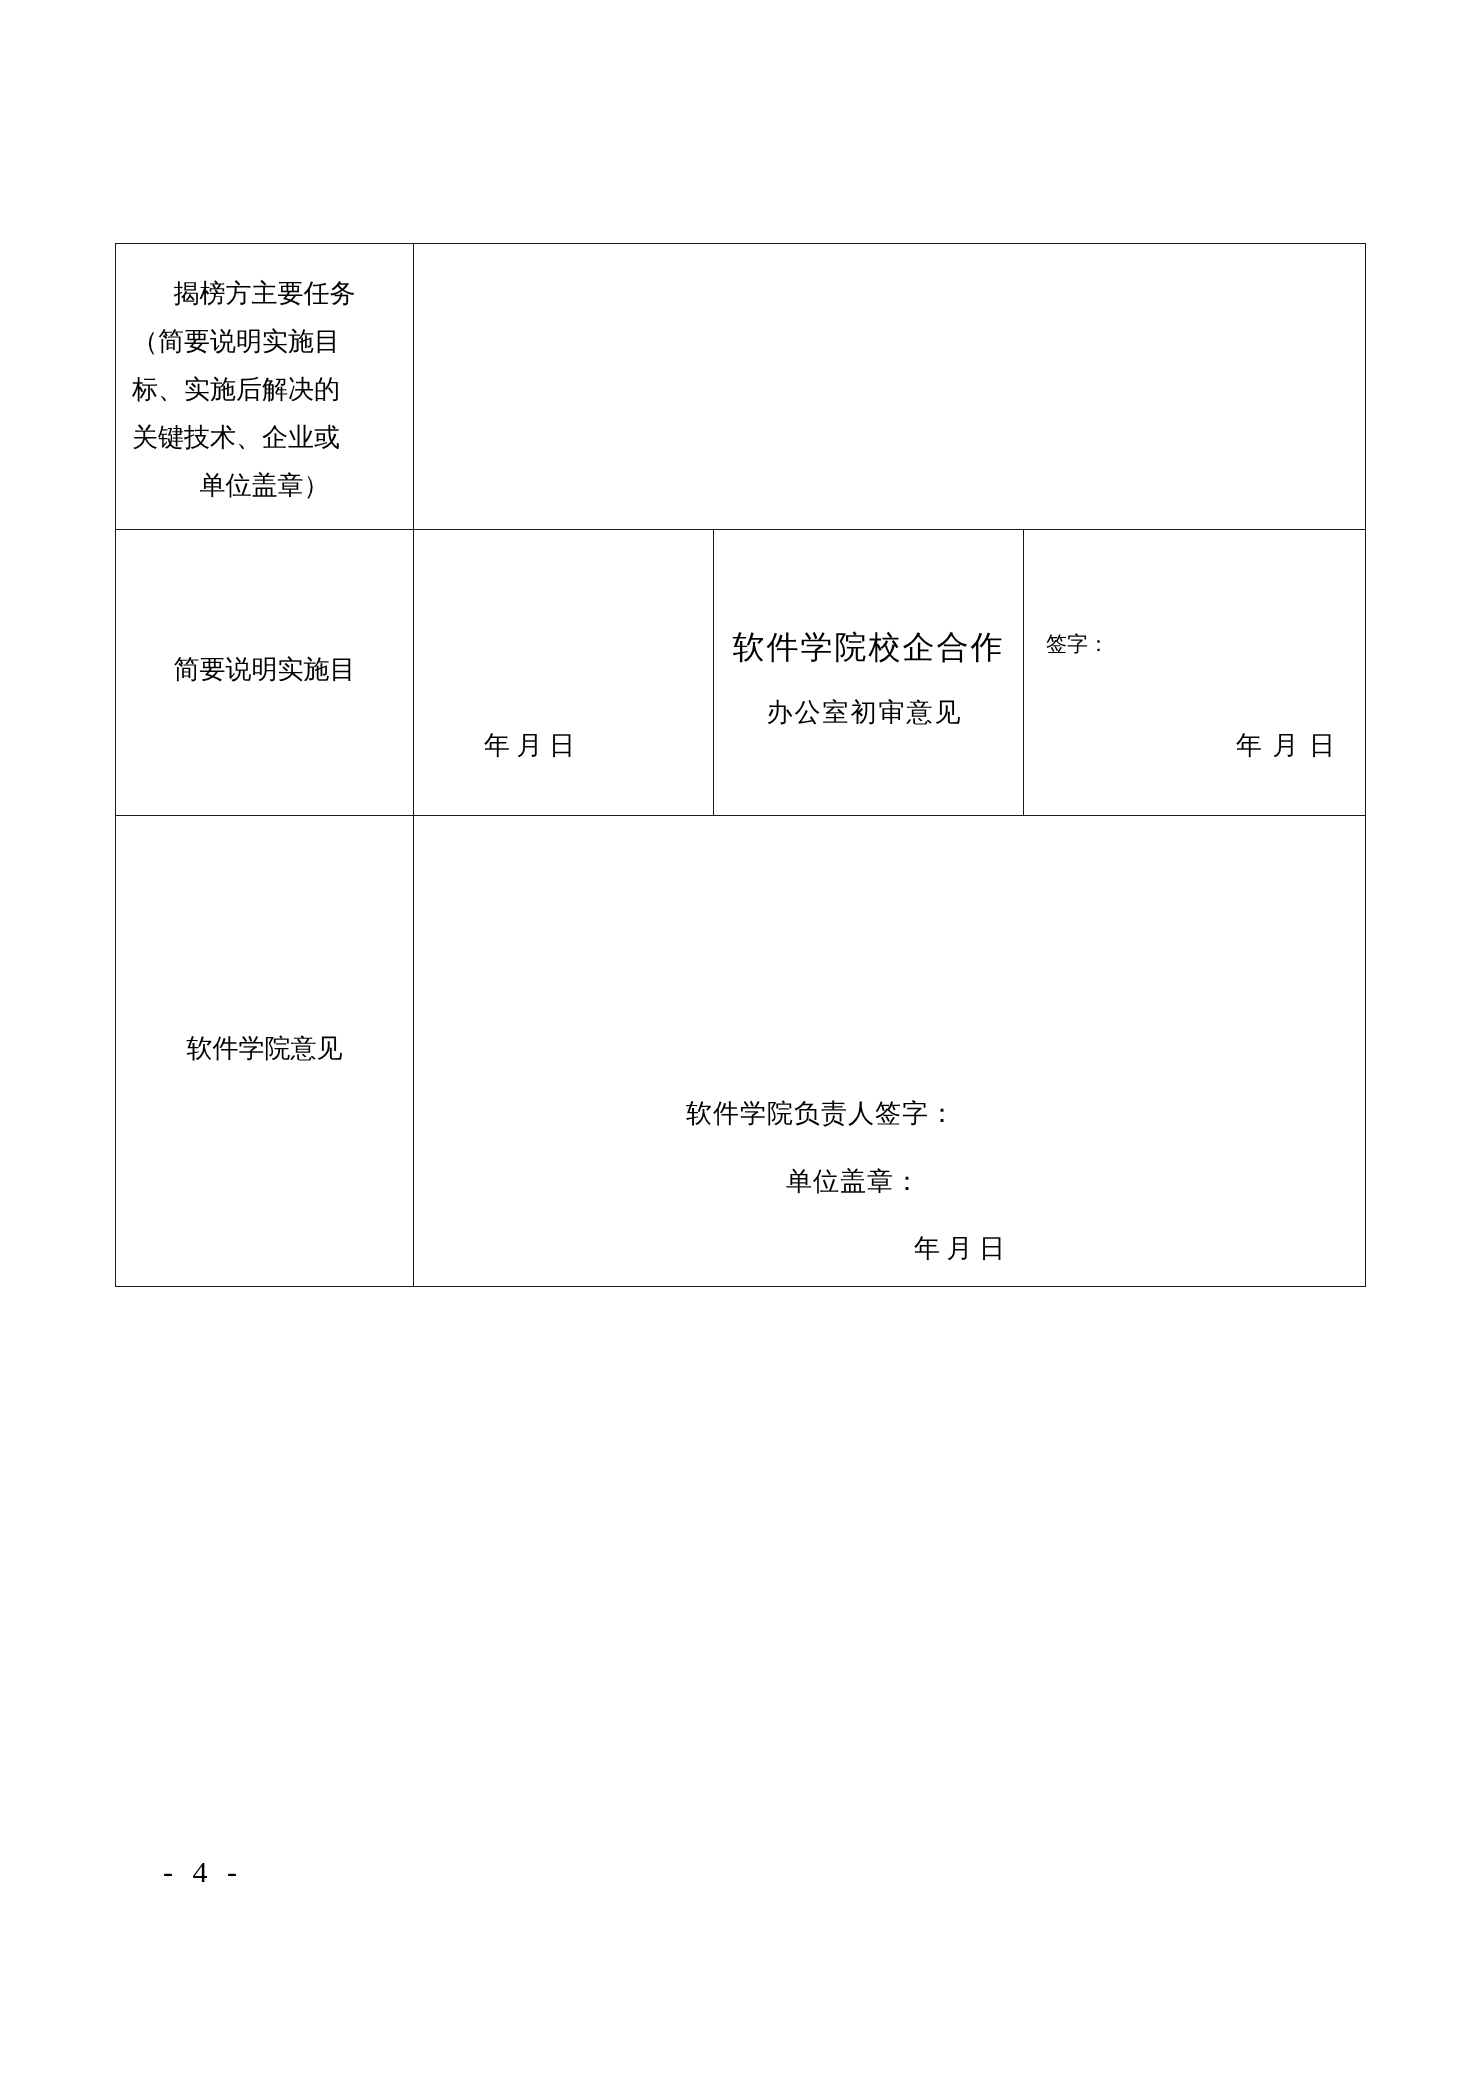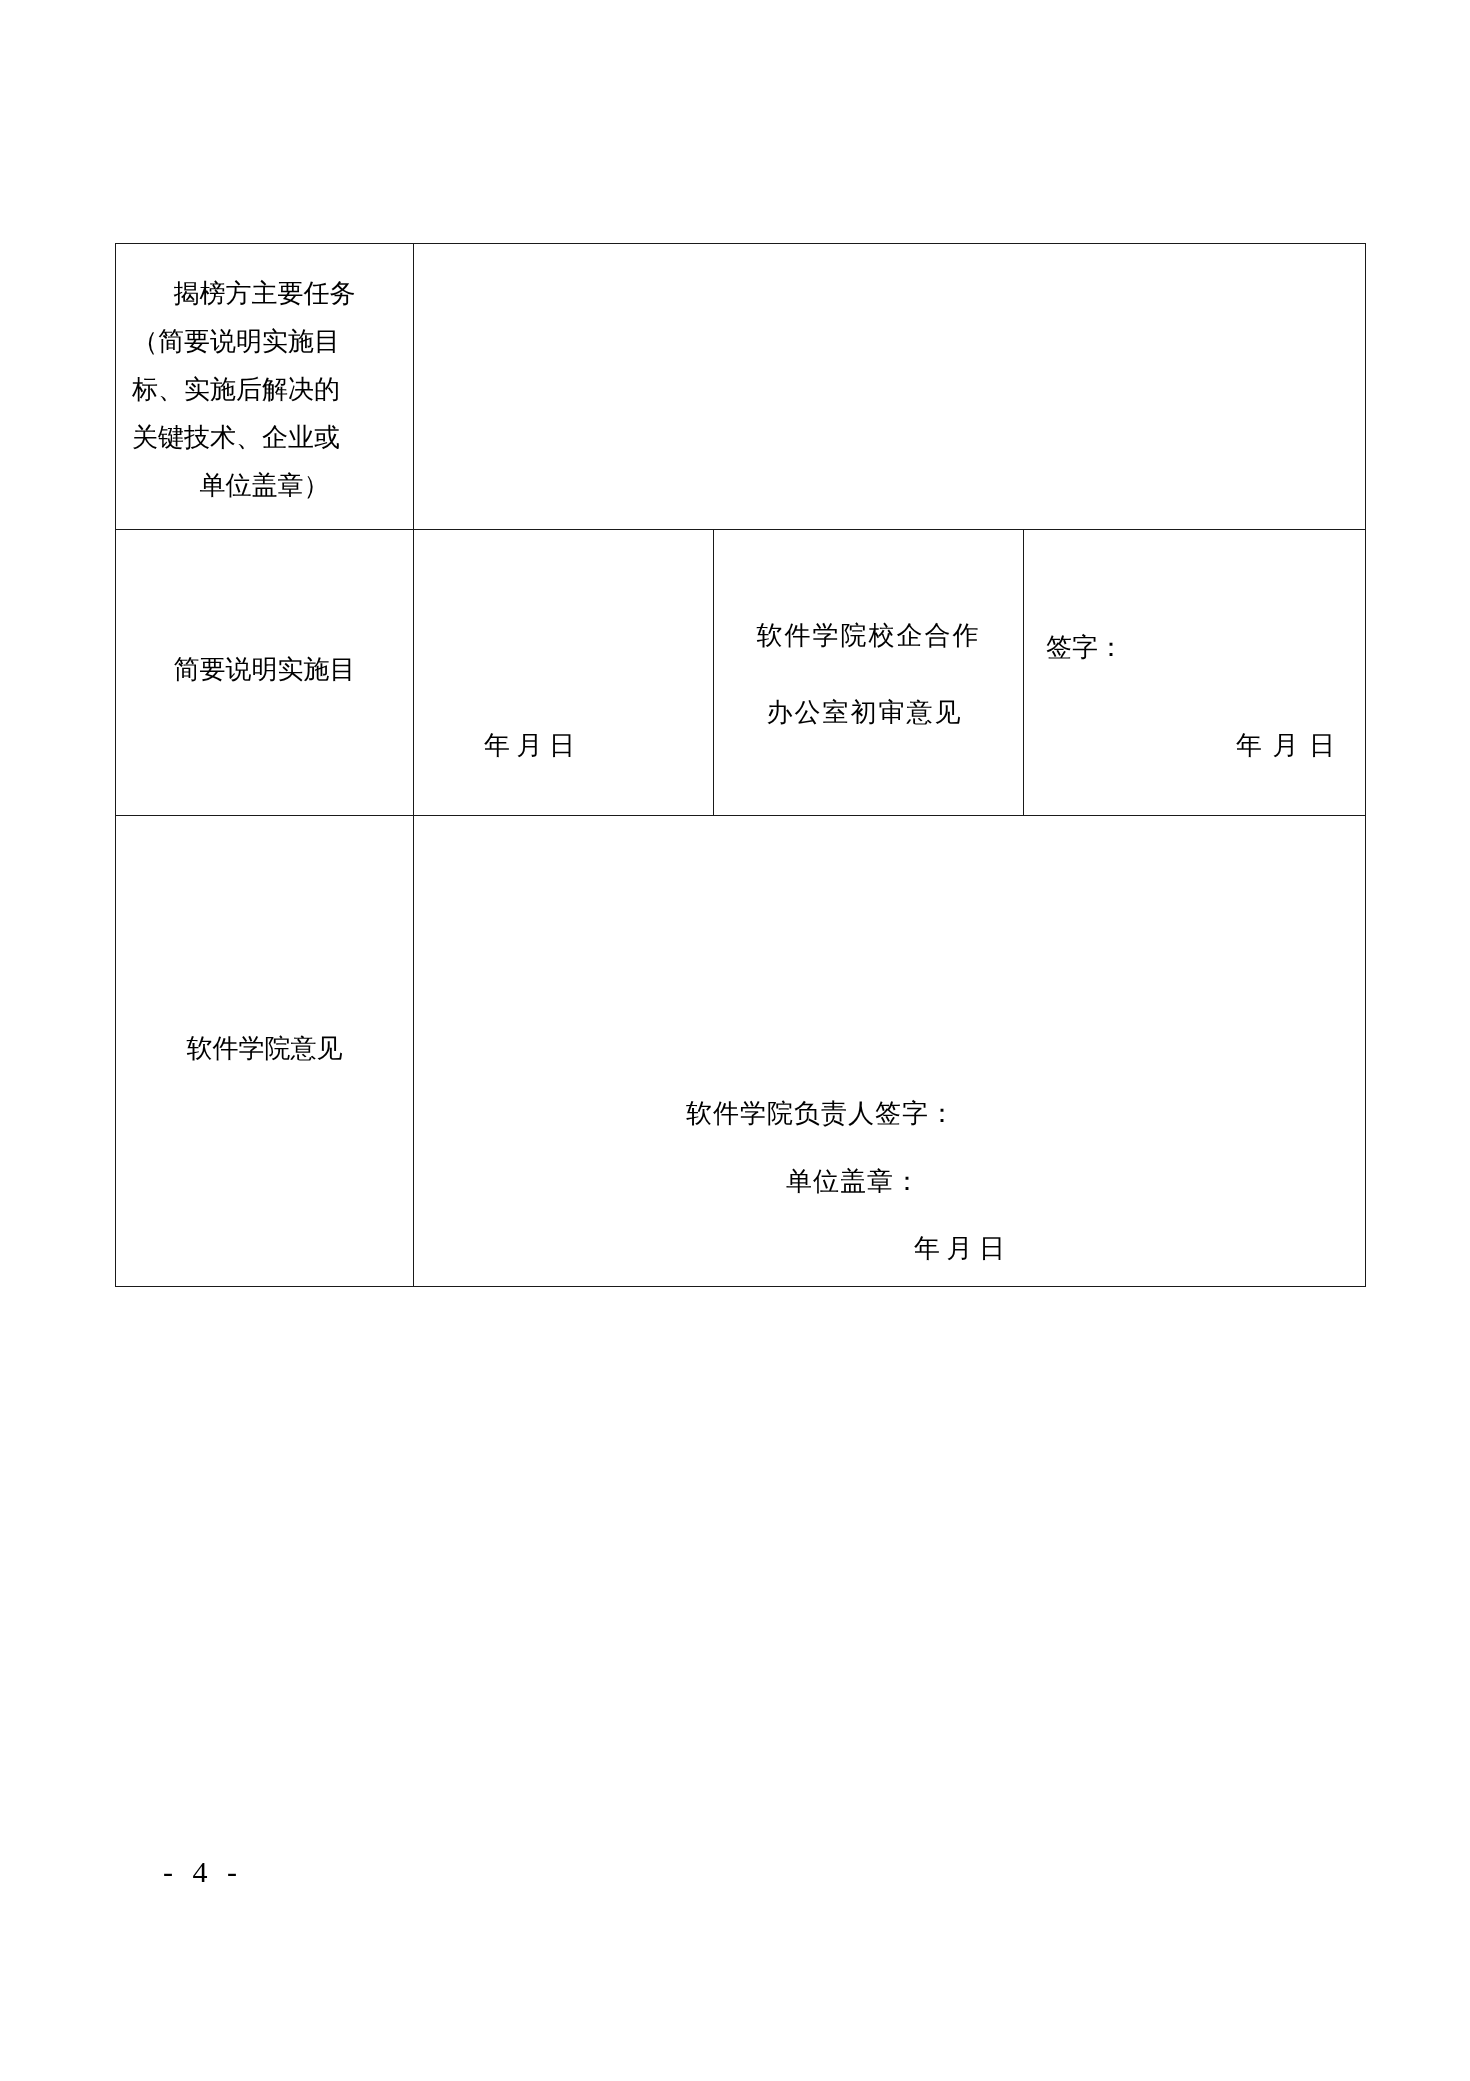--- a/index.html
+++ b/index.html
@@ -84,39 +84,39 @@
     bottom: 52px;
     letter-spacing: 0;
   }
   .r2-mid {
     position: relative;
     text-align: center;
   }
   .r2-mid .m1 {
     position: absolute;
     left: 0; right: 0;
-    top: 88px;
-    font-size: 26px;
+    top: 96px;
+    font-size: 32px;
     letter-spacing: 2px;
   }
   .r2-mid .m2 {
     position: absolute;
     left: 0; right: 8px;
     top: 165px;
     font-size: 26px;
     letter-spacing: 2px;
   }
   .r2-right {
     position: relative;
   }
   .r2-right .sig {
     position: absolute;
     left: 22px;
     top: 100px;
-    font-size: 26px;
+    font-size: 21px;
   }
   .r2-right .date-line {
     right: 28px;
     bottom: 52px;
   }
 
   
   .opn-label {
     text-align: center;
     position: relative;

